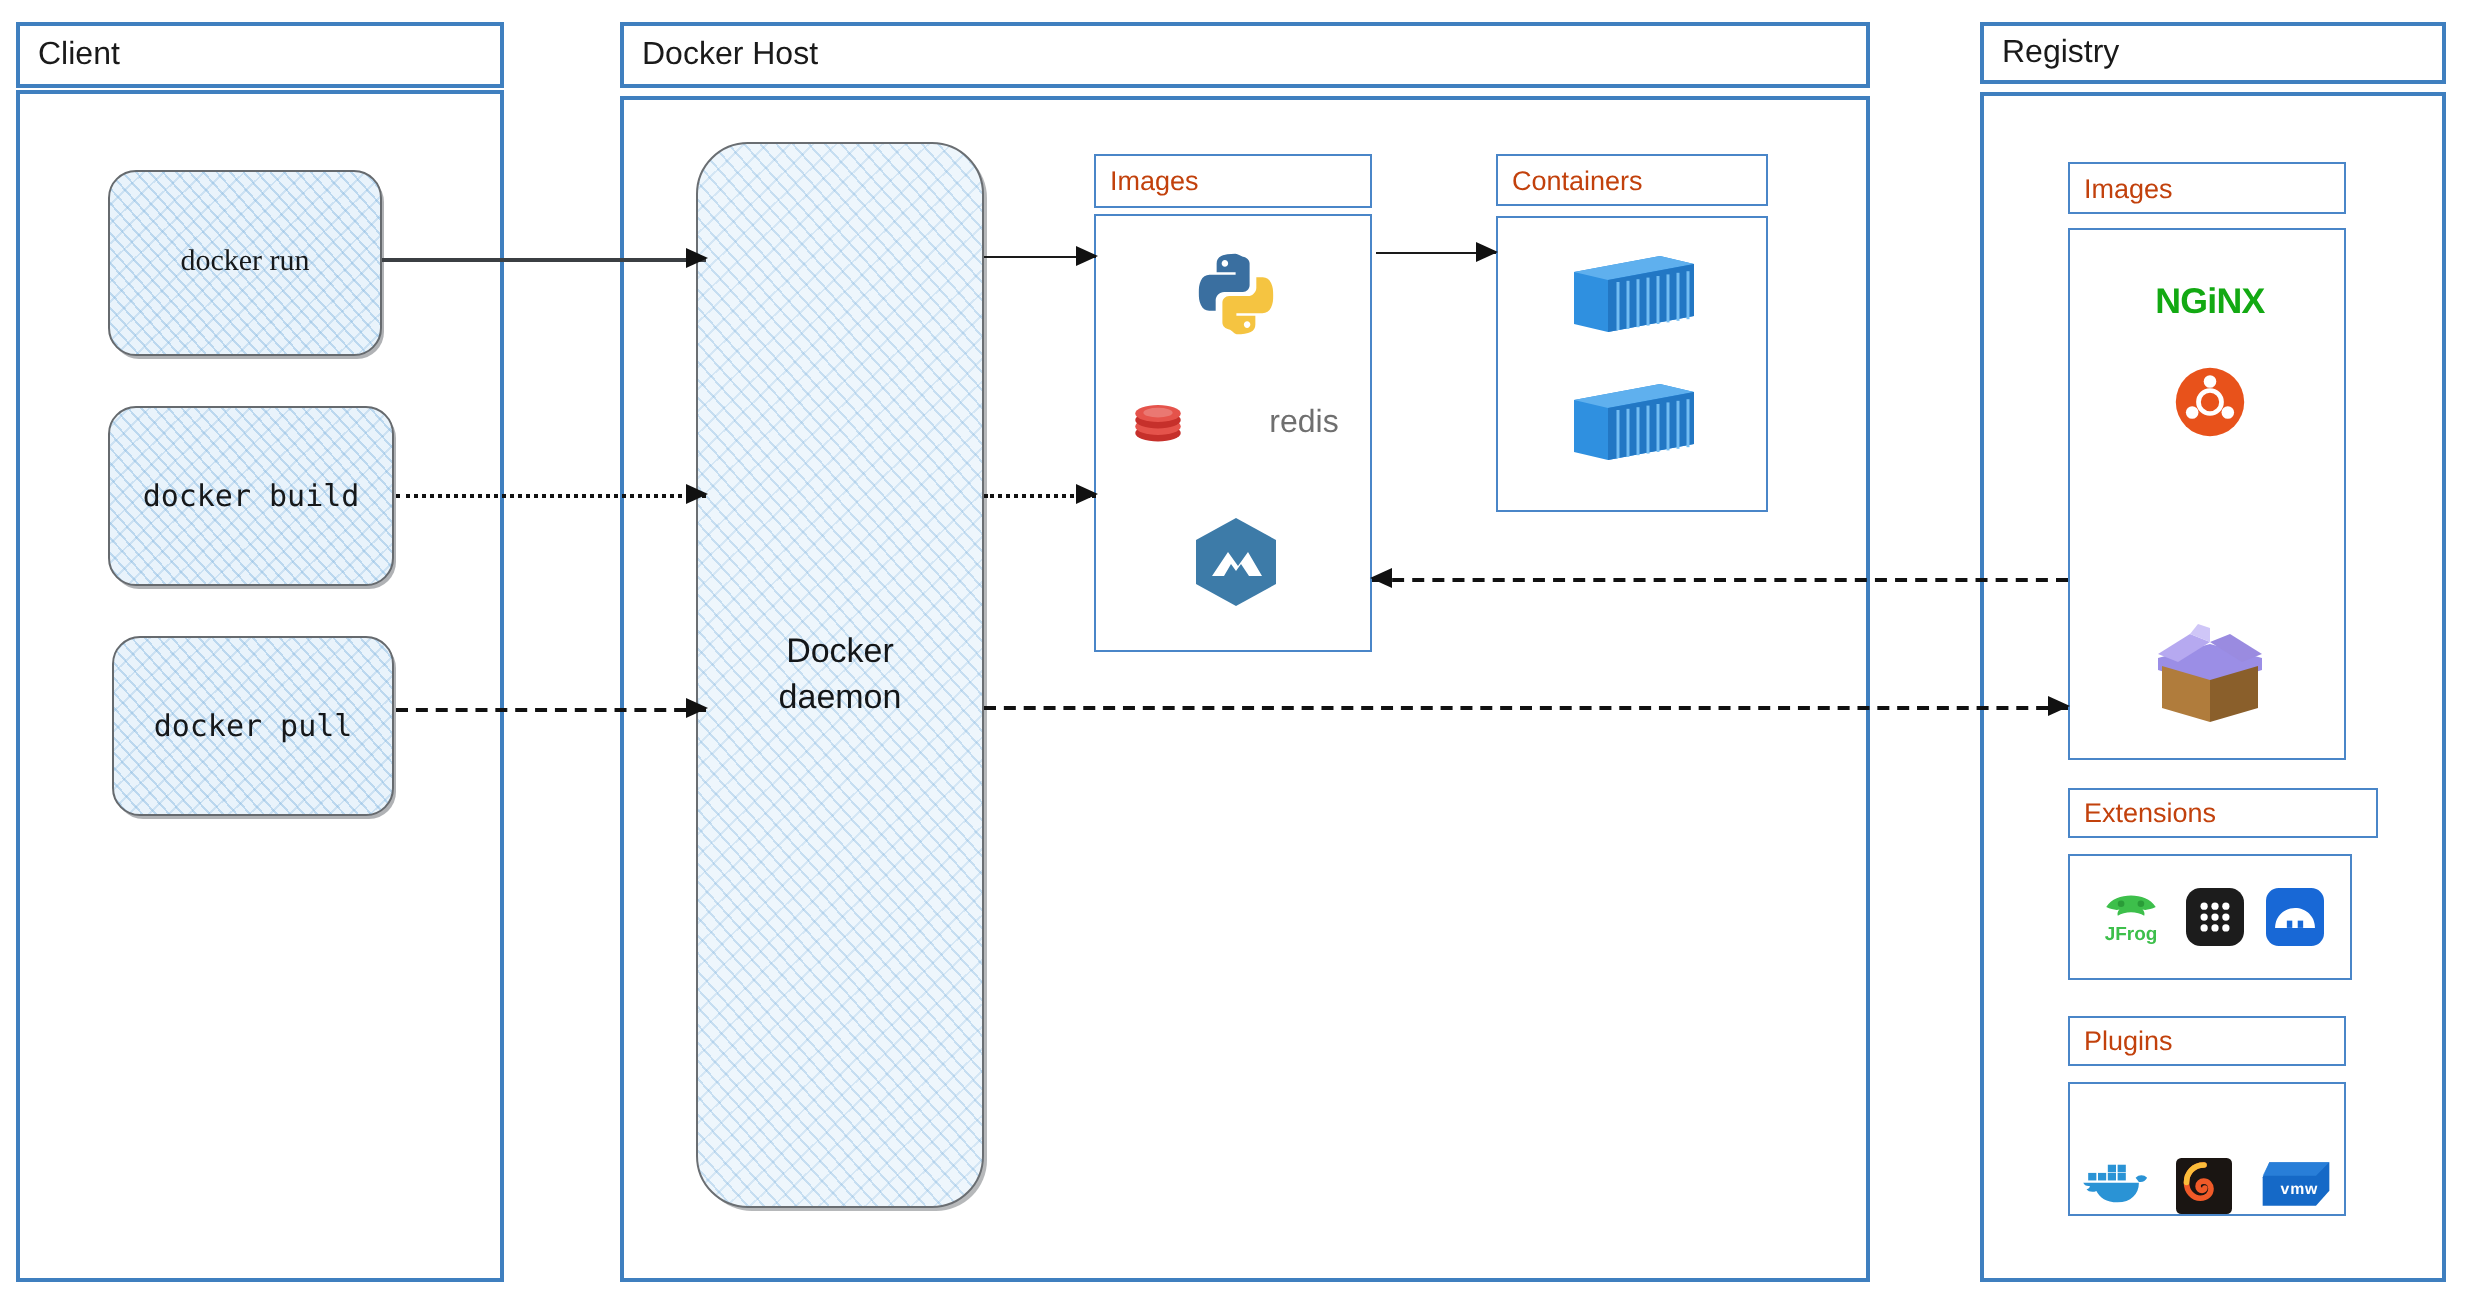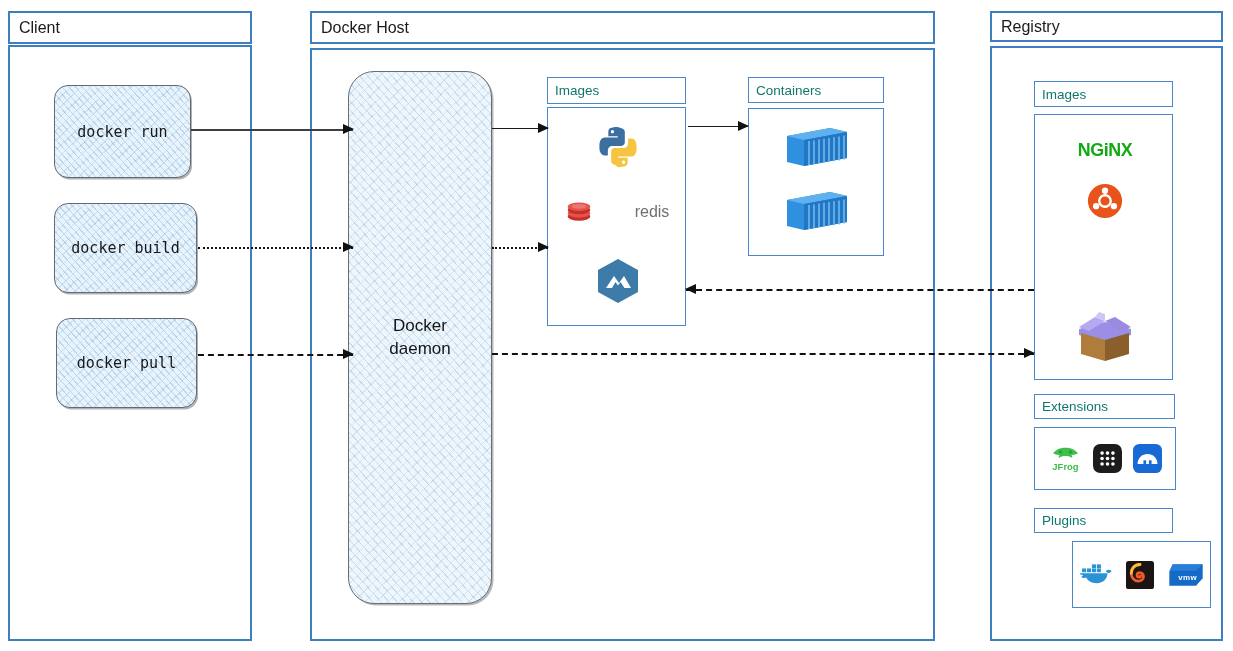--- a/index.html
+++ b/index.html
@@ -24,21 +24,21 @@
   .group-body{
     border:2px solid #3f7fbf;
     background:#ffffff;
     box-sizing:border-box;
   }
 
   
   .panel-title{
     border:1.5px solid #4a86c8;
     background:#ffffff;
-    font-size:13.5px;color:#0f766e;
+    font-size:13.5px;color:#c2410c;
     display:flex;align-items:center;
     padding-left:7px;
     box-sizing:border-box;
   }
   .panel-body{
     border:1.5px solid #4a86c8;
     background:#ffffff;
     box-sizing:border-box;
   }
 
@@ -91,21 +91,21 @@
   .icon-row{display:flex;align-items:center;justify-content:center;}
 </style>
 </head>
 <body>
 
 <div class="abs group-title" style="left:8px;top:11px;width:244px;height:33px;">
   <span>Client</span>
 </div>
 <div class="abs group-body" style="left:8px;top:45px;width:244px;height:596px;"></div>
 
-<div class="abs cmd-box" style="left:54px;top:85px;width:137px;height:93px;">
+<div class="abs cmd-box" style="left:54px;top:85px;width:137px;height:93px;font-family:Liberation Serif, serif;">
   <span>docker run</span>
 </div>
 <div class="abs cmd-box" style="left:54px;top:203px;width:143px;height:90px;">
   <span>docker build</span>
 </div>
 <div class="abs cmd-box" style="left:56px;top:318px;width:141px;height:90px;">
   <span>docker pull</span>
 </div>
 
 <div class="abs group-title" style="left:310px;top:11px;width:625px;height:33px;">
@@ -223,21 +223,21 @@
       <polygon points="6,20 32,13 58,20 58,26 32,34 6,26" fill="#9b8ee6"></polygon>
       <polygon points="8,24 32,31 32,52 8,45" fill="#b07c3c"></polygon>
       <polygon points="32,31 56,24 56,45 32,52" fill="#8a5f2b"></polygon>
       <polygon points="6,18 22,8 32,12 16,22" fill="#b6a9f0"></polygon>
       <polygon points="58,18 42,8 32,12 48,22" fill="#9a8be0"></polygon>
       <polygon points="22,8 32,12 32,5 26,3" fill="#cfc6f7"></polygon>
     </svg>
   </div>
 </div>
 
-<div class="abs panel-title" style="left:1034px;top:394px;width:141px;height:25px;">
+<div class="abs panel-title" style="left:1034px;top:394px;width:155px;height:25px;">
   <span>Extensions</span>
 </div>
 <div class="abs panel-body icon-row" style="left:1034px;top:427px;width:142px;height:63px;gap:11px;">
   <svg class="ico" width="33" height="33" viewBox="0 0 40 40">
     <path d="M5 14c3-5 9-7 15-7s12 2 15 7c-3 1.5-6 2-8 1.5 1 1 1.5 2.5 1 3.8-2-1.5-5-2.2-8-2.2s-6 .7-8 2.2c-.5-1.3 0-2.8 1-3.8-2 .5-5 0-8-1.5z" fill="#3dbf4b"></path>
     <circle cx="14" cy="12" r="2" fill="#2a9c38"></circle>
       <circle cx="26" cy="12" r="2" fill="#2a9c38"></circle>
     <text x="20" y="34" text-anchor="middle" font-family="'Liberation Sans',sans-serif" font-size="11.5" font-weight="bold" fill="#3dbf4b">JFrog</text>
   </svg>
   <svg class="ico" width="29" height="29" viewBox="0 0 32 32">
@@ -258,21 +258,21 @@
     <rect x="0" y="0" width="32" height="32" rx="7" fill="#1868d6"></rect>
     <path d="M5 22c0-6.5 5-11 11-11s11 4.5 11 11z" fill="#ffffff"></path>
     <rect x="11.5" y="18" width="3" height="4" fill="#1868d6"></rect>
     <rect x="17.5" y="18" width="3" height="4" fill="#1868d6"></rect>
   </svg>
 </div>
 
 <div class="abs panel-title" style="left:1034px;top:508px;width:139px;height:25px;">
   <span>Plugins</span>
 </div>
-<div class="abs panel-body icon-row" style="left:1072px;top:541px;width:139px;height:67px;gap:12px;">
+<div class="abs panel-body icon-row" style="left:1034px;top:541px;width:139px;height:67px;gap:12px;align-items:flex-end;">
   <svg class="ico" width="36" height="28" viewBox="0 0 44 34">
     <g fill="#2a93d5">
       <rect x="11" y="9" width="5" height="4.6"></rect>
         <rect x="17" y="9" width="5" height="4.6"></rect>
       <rect x="23" y="9" width="5" height="4.6"></rect>
         <rect x="17" y="4" width="5" height="4.6"></rect>
       <rect x="23" y="4" width="5" height="4.6"></rect>
         <rect x="5" y="9" width="5" height="4.6"></rect>
     </g>
     <path d="M2 15h34c0 7-5 12-13 12-7 0-11-3-13-7-2 1-5 .6-6-1 1.5-.3 2-1.3 2-2 -2 .3-3.5-.6-4-2z" fill="#2a93d5"></path>

